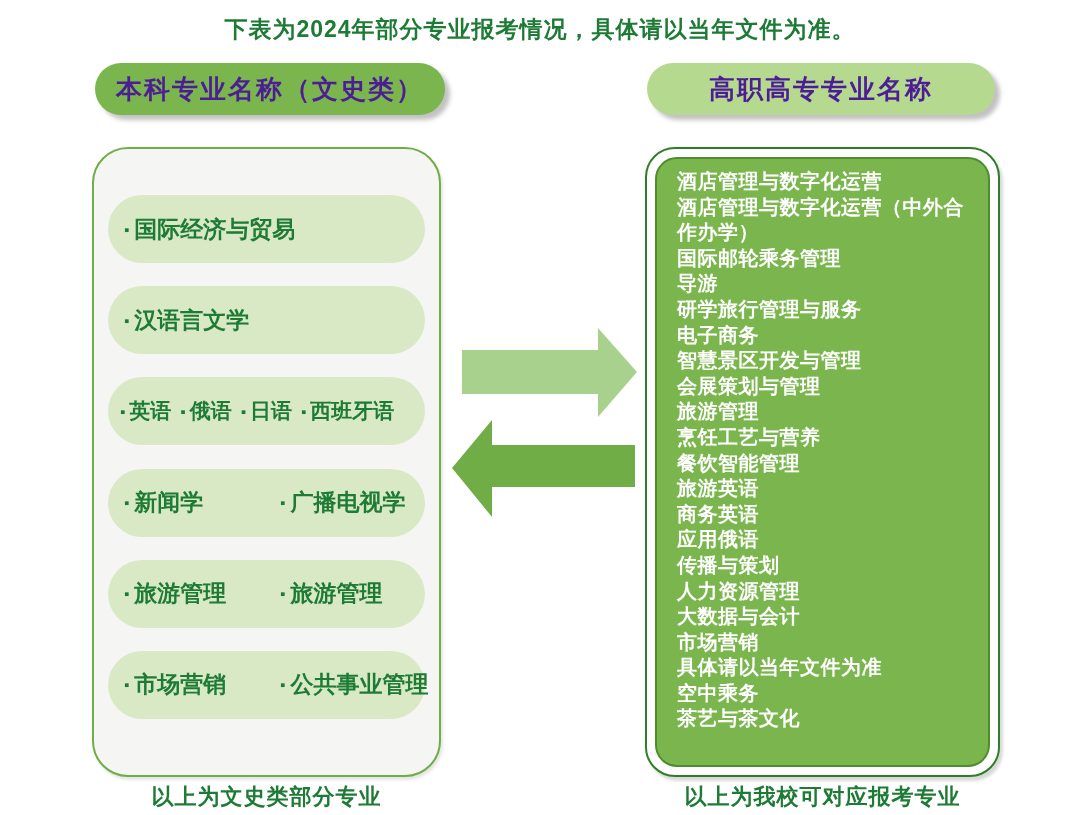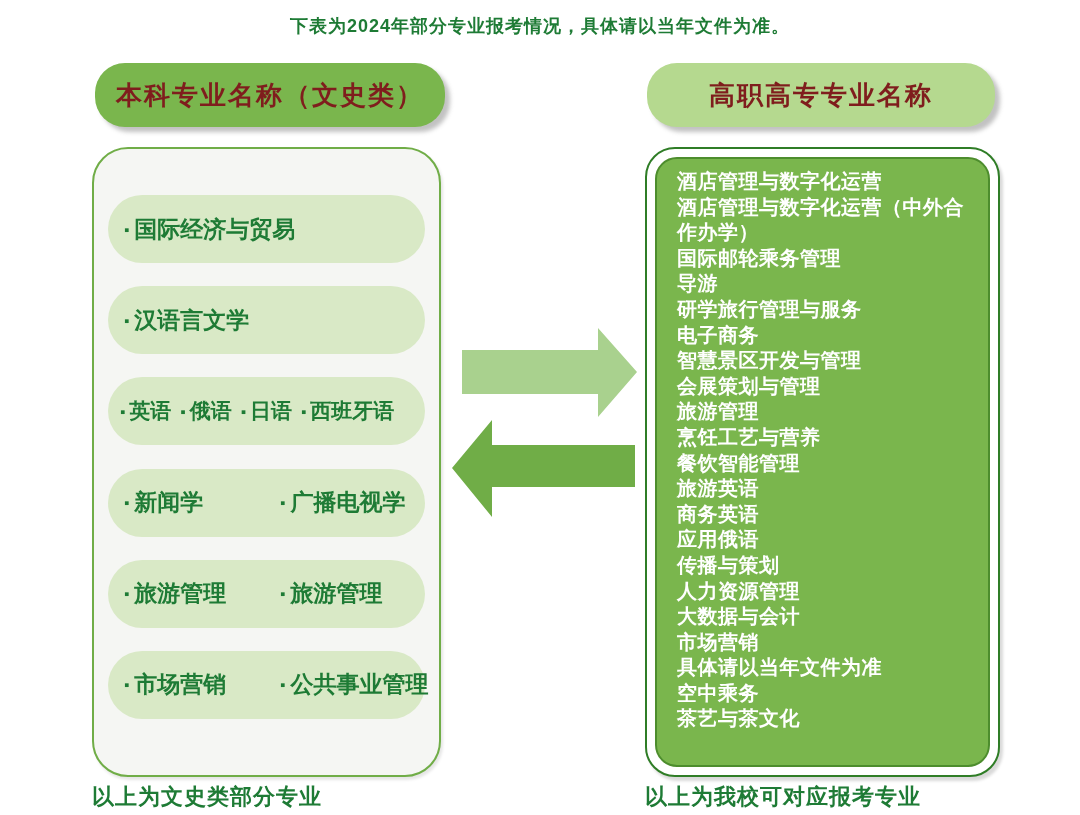--- a/index.html
+++ b/index.html
@@ -2,27 +2,27 @@
 <html style="--dark-text-green: #1e7b35; --header-left-bg: #7ab64d; --header-right-bg: #b5d98f; --pill-bg: #d9e9c6; --panel-border: #70ad47; --right-box-bg: #7ab64d; --right-inner-border: #4d8d2d; --right-outer-border: #2f7d26; --arrow-light: #a9d18e; --arrow-dark: #70ad47;"><head>
 <meta charset="utf-8">
 <style>
   html,body{margin:0;padding:0;background:#fff;}
   .canvas{
     position:relative;width:1080px;height:815px;background:#fff;overflow:hidden;
     font-family:"Liberation Sans","DejaVu Sans",sans-serif;
   }
   .title{
     position:absolute;top:14px;left:0;width:100%;text-align:center;
-    font-size:18px;font-weight:bold;color:var(--dark-text-green,#1e7b35);
+    font-size:23px;font-weight:bold;color:var(--dark-text-green,#1e7b35);
     letter-spacing:1px;
   }
   .header-pill{
-    position:absolute;top:63px;height:64px;border-radius:30px;
+    position:absolute;top:63px;height:52px;border-radius:30px;
     display:flex;align-items:center;justify-content:center;
-    color:#7f1d1d;font-size:26px;font-weight:bold;letter-spacing:2px;
+    color:#4c1d95;font-size:26px;font-weight:bold;letter-spacing:2px;
     box-shadow:5px 5px 4px rgba(120,120,120,0.45);
   }
   .header-pill.left{left:95px;width:350px;background:var(--header-left-bg,#7ab64d);}
   .header-pill.right{left:647px;width:348px;background:var(--header-right-bg,#b5d98f);}
 
   .left-panel{
     position:absolute;left:92px;top:147px;width:349px;height:630px;
     box-sizing:border-box;border:2px solid var(--panel-border,#70ad47);
     border-radius:36px;background:#f5f6f3;
     display:flex;flex-direction:column;justify-content:space-between;
@@ -55,21 +55,21 @@
     background:var(--right-box-bg,#7ab64d);
     border:2px solid var(--right-inner-border,#4d8d2d);
     border-radius:22px;box-sizing:border-box;
     padding:10px 20px;
     color:#fff;font-weight:bold;font-size:20px;line-height:25.6px;
     letter-spacing:0.5px;
   }
   .major-line{min-height:25.6px;}
 
   .caption{
-    position:absolute;top:782px;
+    position:absolute;top:782px;text-align:center;
     font-size:22px;font-weight:bold;color:var(--dark-text-green,#1e7b35);
     letter-spacing:1px;
   }
   .caption.left{left:92px;width:349px;}
   .caption.right{left:645px;width:355px;}
 </style>
 </head>
 <body>
 
 <div class="canvas">

